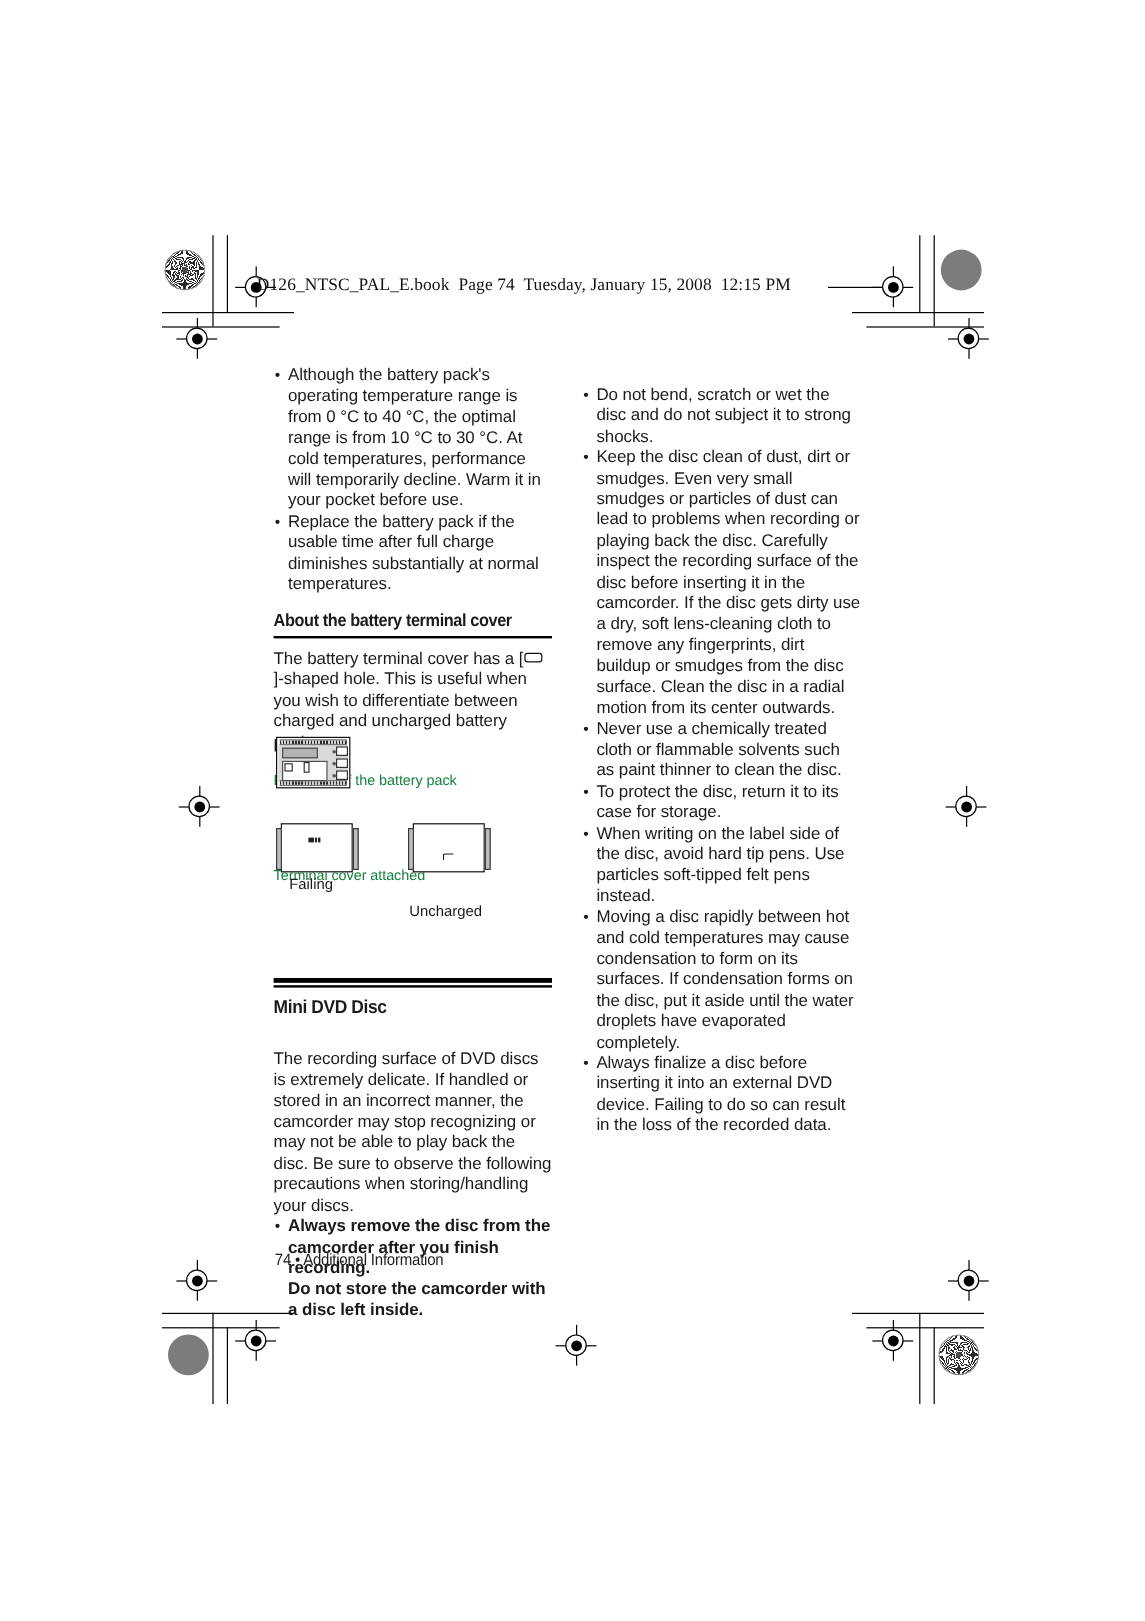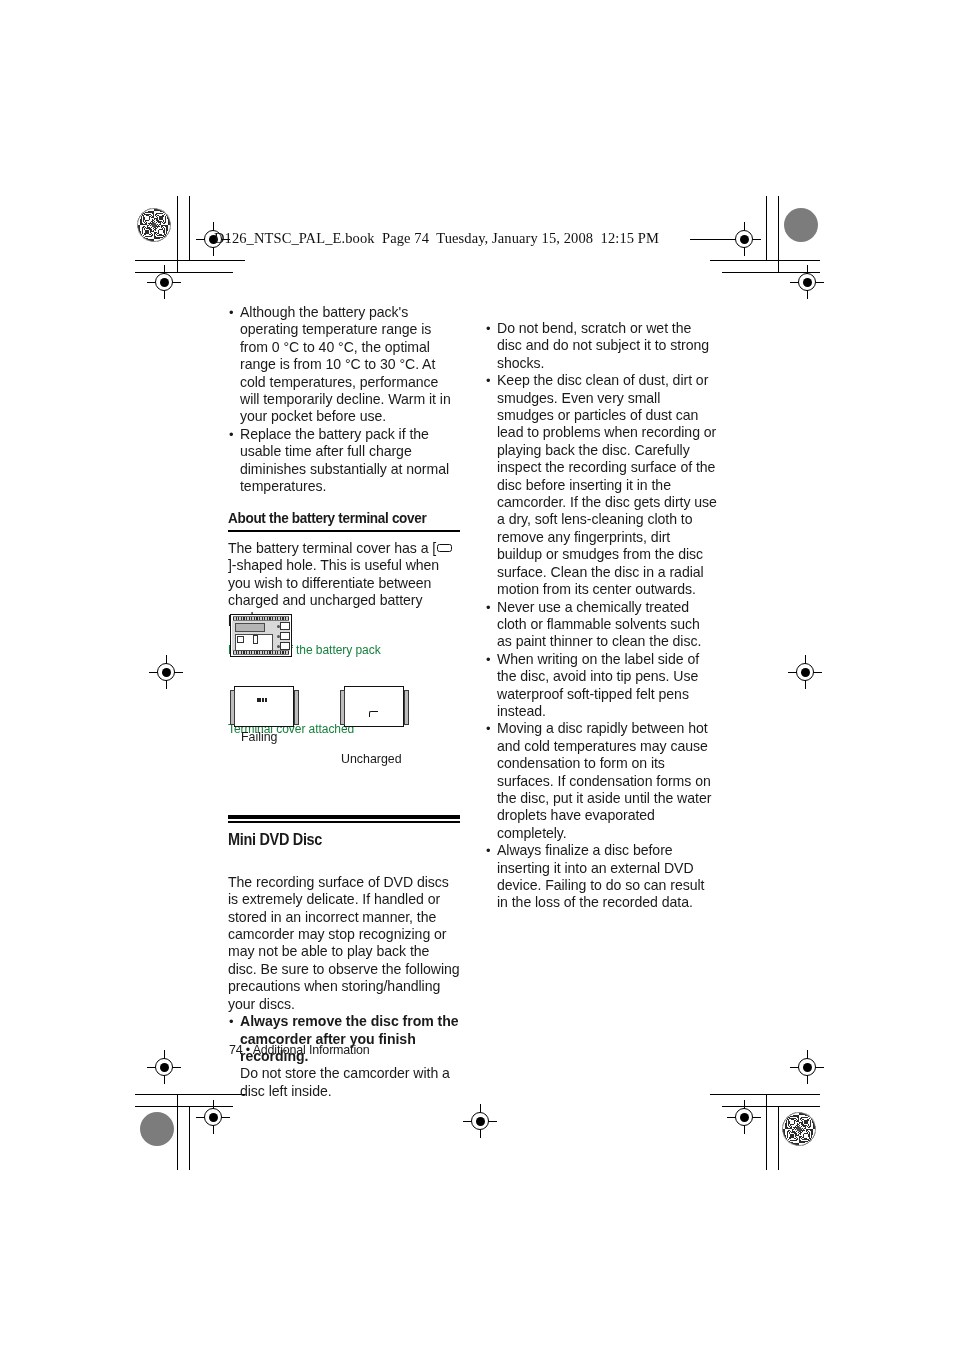--- a/index.html
+++ b/index.html
@@ -104,21 +104,21 @@
   ul.bullets > li::before {
     content: "\2022";
     position: absolute;
     left: 1px;
     top: 0;
     font-size: 13px;
     line-height: 17.4px;
   }
   ul.bullets > li .sub {
     display: block;
-    font-weight: normal;
+    font-weight: bold;
   }
   li.bold-item > .lead { font-weight: bold; }
 
   
   .heading-sub {
     font-weight: bold;
     font-size: 14.6px;
     line-height: 18px;
     letter-spacing: -0.35px;
     transform: scaleX(0.93);
@@ -473,19 +473,20 @@
   <div class="tab r"></div>
   <div class="mark-uncharged"></div>
 </div>
 <div class="fig-label" style="left:341px; top:752px;">Uncharged</div>
 
 <div class="col col-right">
   <ul class="bullets">
     <li>Do not bend, scratch or wet the disc and do not subject it to strong shocks.</li>
     <li>Keep the disc clean of dust, dirt or smudges. Even very small smudges or particles of dust can lead to problems when recording or playing back the disc. Carefully inspect the recording surface of the disc before inserting it in the camcorder. If the disc gets dirty use a dry, soft lens-cleaning cloth to remove any fingerprints, dirt buildup or smudges from the disc surface. Clean the disc in a radial motion from its center outwards.</li>
     <li>Never use a chemically treated cloth or flammable solvents such as paint thinner to clean the disc.</li>
-    <li>When writing on the label side of the disc, avoid into tip pens. Use waterproof soft-tipped felt pens instead.</li>
+    <li>To protect the disc, return it to its case for storage.</li>
+    <li>When writing on the label side of the disc, avoid hard tip pens. Use particles soft-tipped felt pens instead.</li>
     <li>Moving a disc rapidly between hot and cold temperatures may cause condensation to form on its surfaces. If condensation forms on the disc, put it aside until the water droplets have evaporated completely.</li>
     <li>Always finalize a disc before inserting it into an external DVD device. Failing to do so can result in the loss of the recorded data.</li>
   </ul>
 </div>
 
 <div class="page-footer">74 • Additional Information</div>
 
 </body></html>

